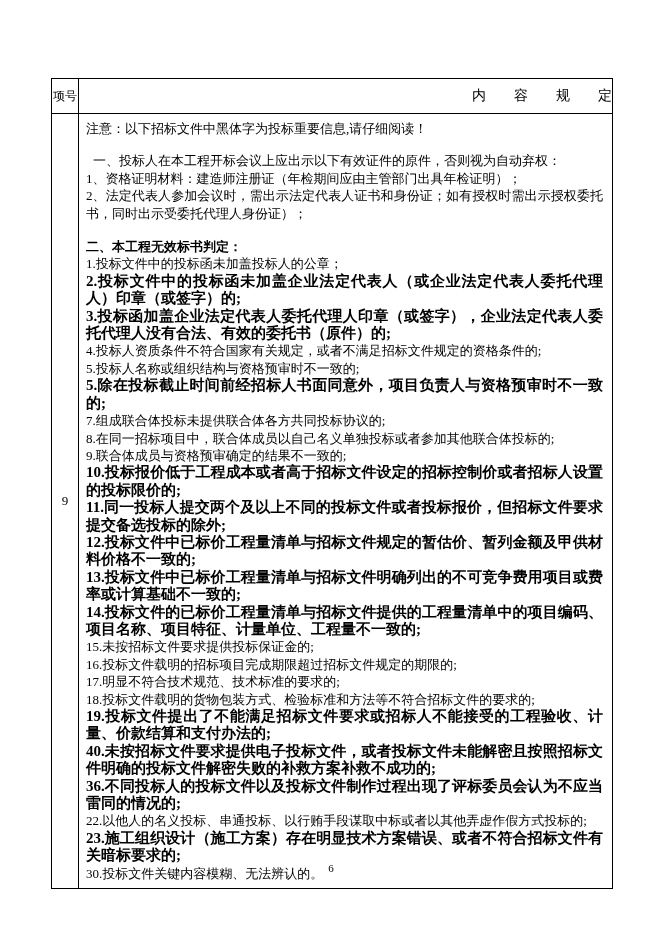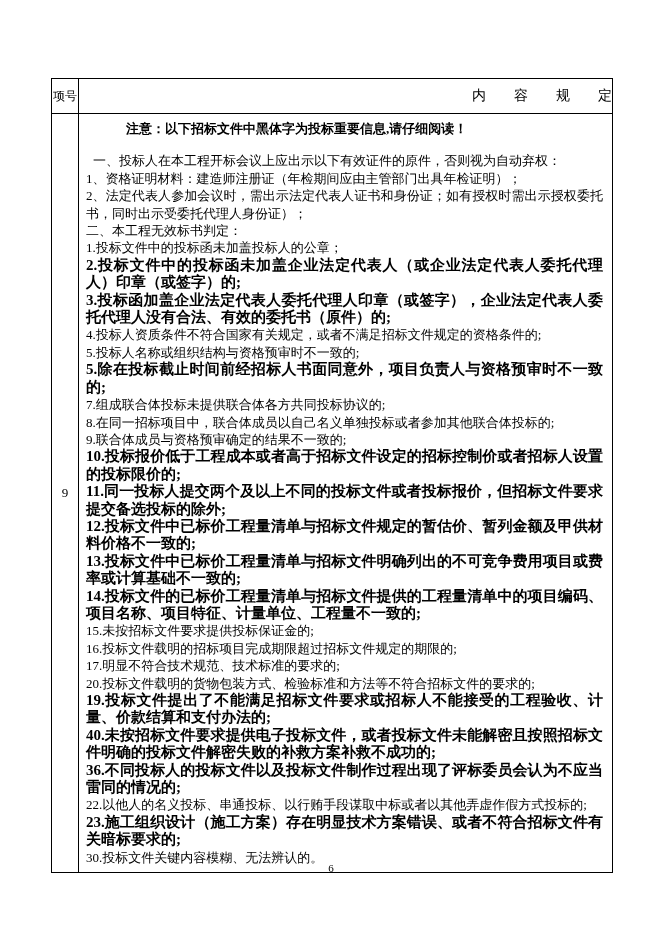--- a/index.html
+++ b/index.html
@@ -48,23 +48,23 @@
     vertical-align: top;
     padding: 6px 9px 6px 7px;
     height: 722px;
   }
   .cell-content p {
     font-size: 13px;
     line-height: 17.4px;
     text-align: justify;
     word-break: break-all;
   }
-  p.notice { font-weight: bold; margin-bottom: 15px; margin-left: 40px; }
+  p.notice { font-weight: normal; margin-bottom: 15px; }
   p.s1-title { padding-left: 7px; }
-  p.s2-title { font-weight: normal; }
+  p.s2-title { font-weight: bold; margin-top: 16px; }
   .cell-content p.bold { font-weight: bold; font-family: Liberation Serif, serif; font-size: 15px; }
   .page-number {
     position: absolute;
     left: 0;
     right: 0;
     top: 862px;
     text-align: center;
     font-size: 11px;
   }
 </style>
@@ -96,21 +96,21 @@
           <p>8.在同一招标项目中，联合体成员以自己名义单独投标或者参加其他联合体投标的;</p>
           <p>9.联合体成员与资格预审确定的结果不一致的;</p>
           <p class="bold">10.投标报价低于工程成本或者高于招标文件设定的招标控制价或者招标人设置的投标限价的;</p>
           <p class="bold">11.同一投标人提交两个及以上不同的投标文件或者投标报价，但招标文件要求提交备选投标的除外;</p>
           <p class="bold">12.投标文件中已标价工程量清单与招标文件规定的暂估价、暂列金额及甲供材料价格不一致的;</p>
           <p class="bold">13.投标文件中已标价工程量清单与招标文件明确列出的不可竞争费用项目或费率或计算基础不一致的;</p>
           <p class="bold">14.投标文件的已标价工程量清单与招标文件提供的工程量清单中的项目编码、项目名称、项目特征、计量单位、工程量不一致的;</p>
           <p>15.未按招标文件要求提供投标保证金的;</p>
           <p>16.投标文件载明的招标项目完成期限超过招标文件规定的期限的;</p>
           <p>17.明显不符合技术规范、技术标准的要求的;</p>
-          <p>20.投标文件载明的货物包装方式、检验标准和方法等不符合招标文件的要求的;</p>
+          <p>18.投标文件载明的货物包装方式、检验标准和方法等不符合招标文件的要求的;</p>
           <p class="bold">19.投标文件提出了不能满足招标文件要求或招标人不能接受的工程验收、计量、价款结算和支付办法的;</p>
           <p class="bold">40.未按招标文件要求提供电子投标文件，或者投标文件未能解密且按照招标文件明确的投标文件解密失败的补救方案补救不成功的;</p>
           <p class="bold">36.不同投标人的投标文件以及投标文件制作过程出现了评标委员会认为不应当雷同的情况的;</p>
           <p>22.以他人的名义投标、串通投标、以行贿手段谋取中标或者以其他弄虚作假方式投标的;</p>
           <p class="bold">23.施工组织设计（施工方案）存在明显技术方案错误、或者不符合招标文件有关暗标要求的;</p>
           <p>30.投标文件关键内容模糊、无法辨认的。</p>
         </td>
       </tr>
     </tbody>
   </table>

